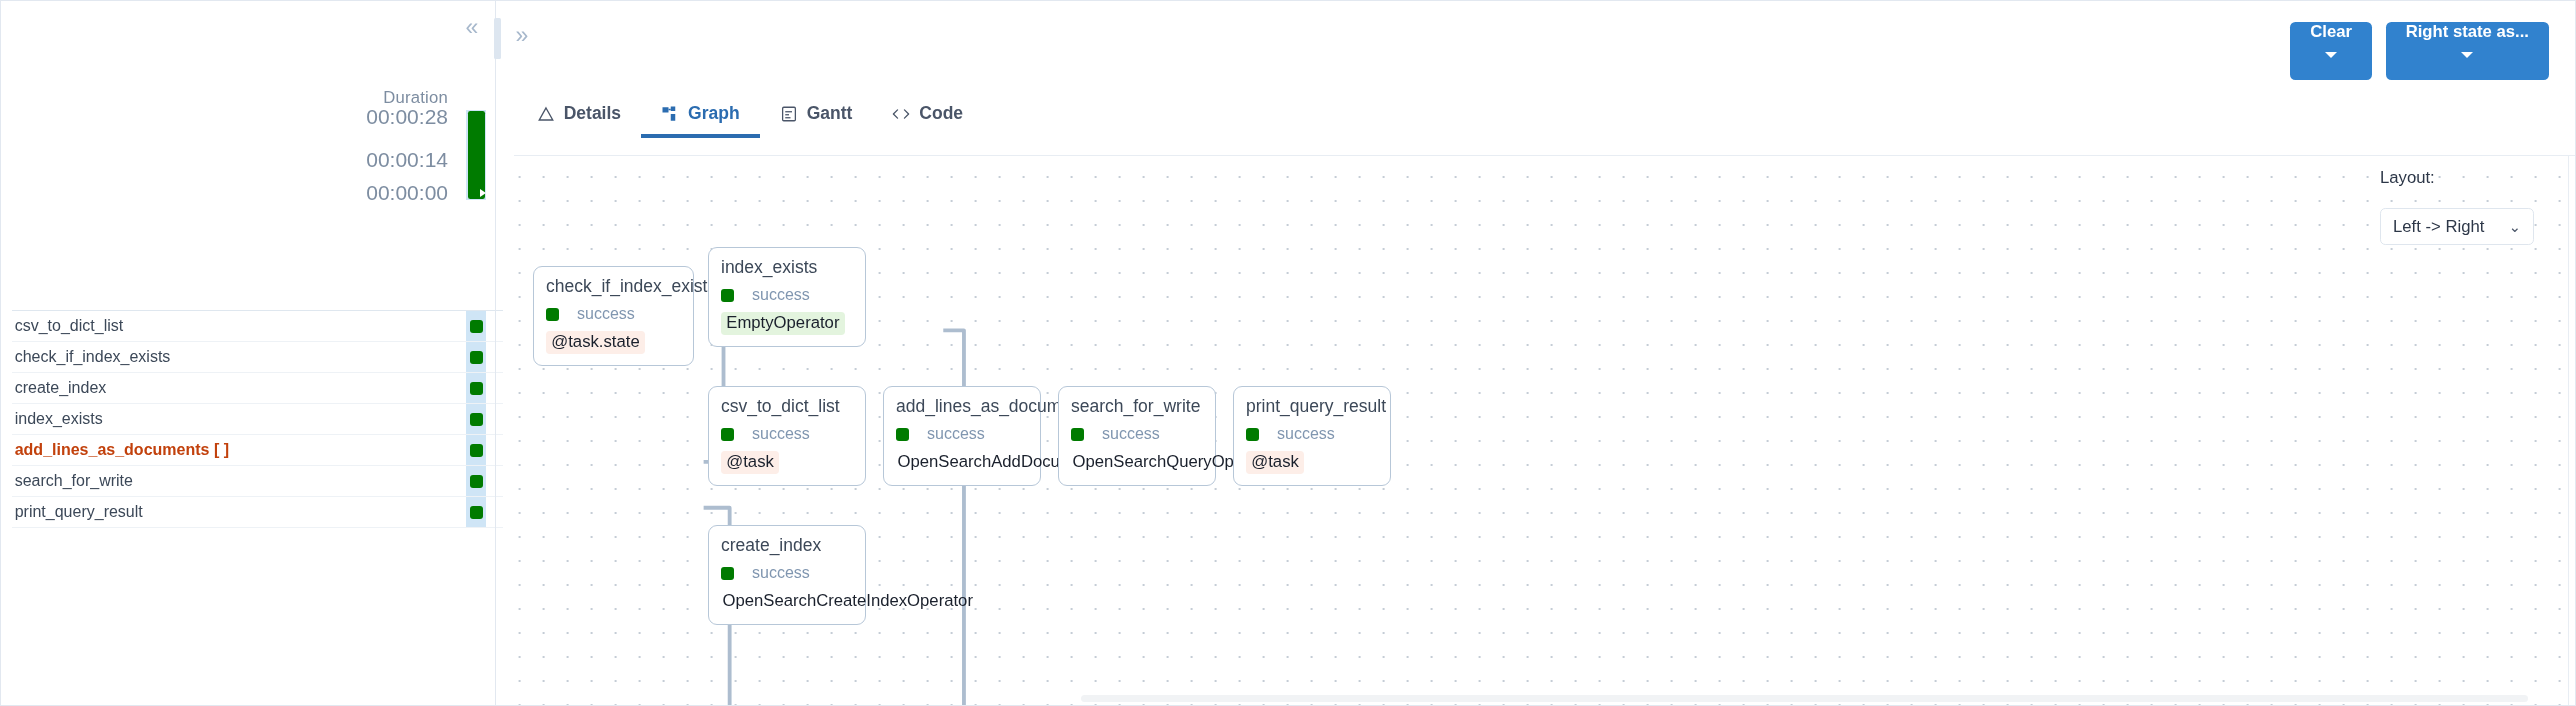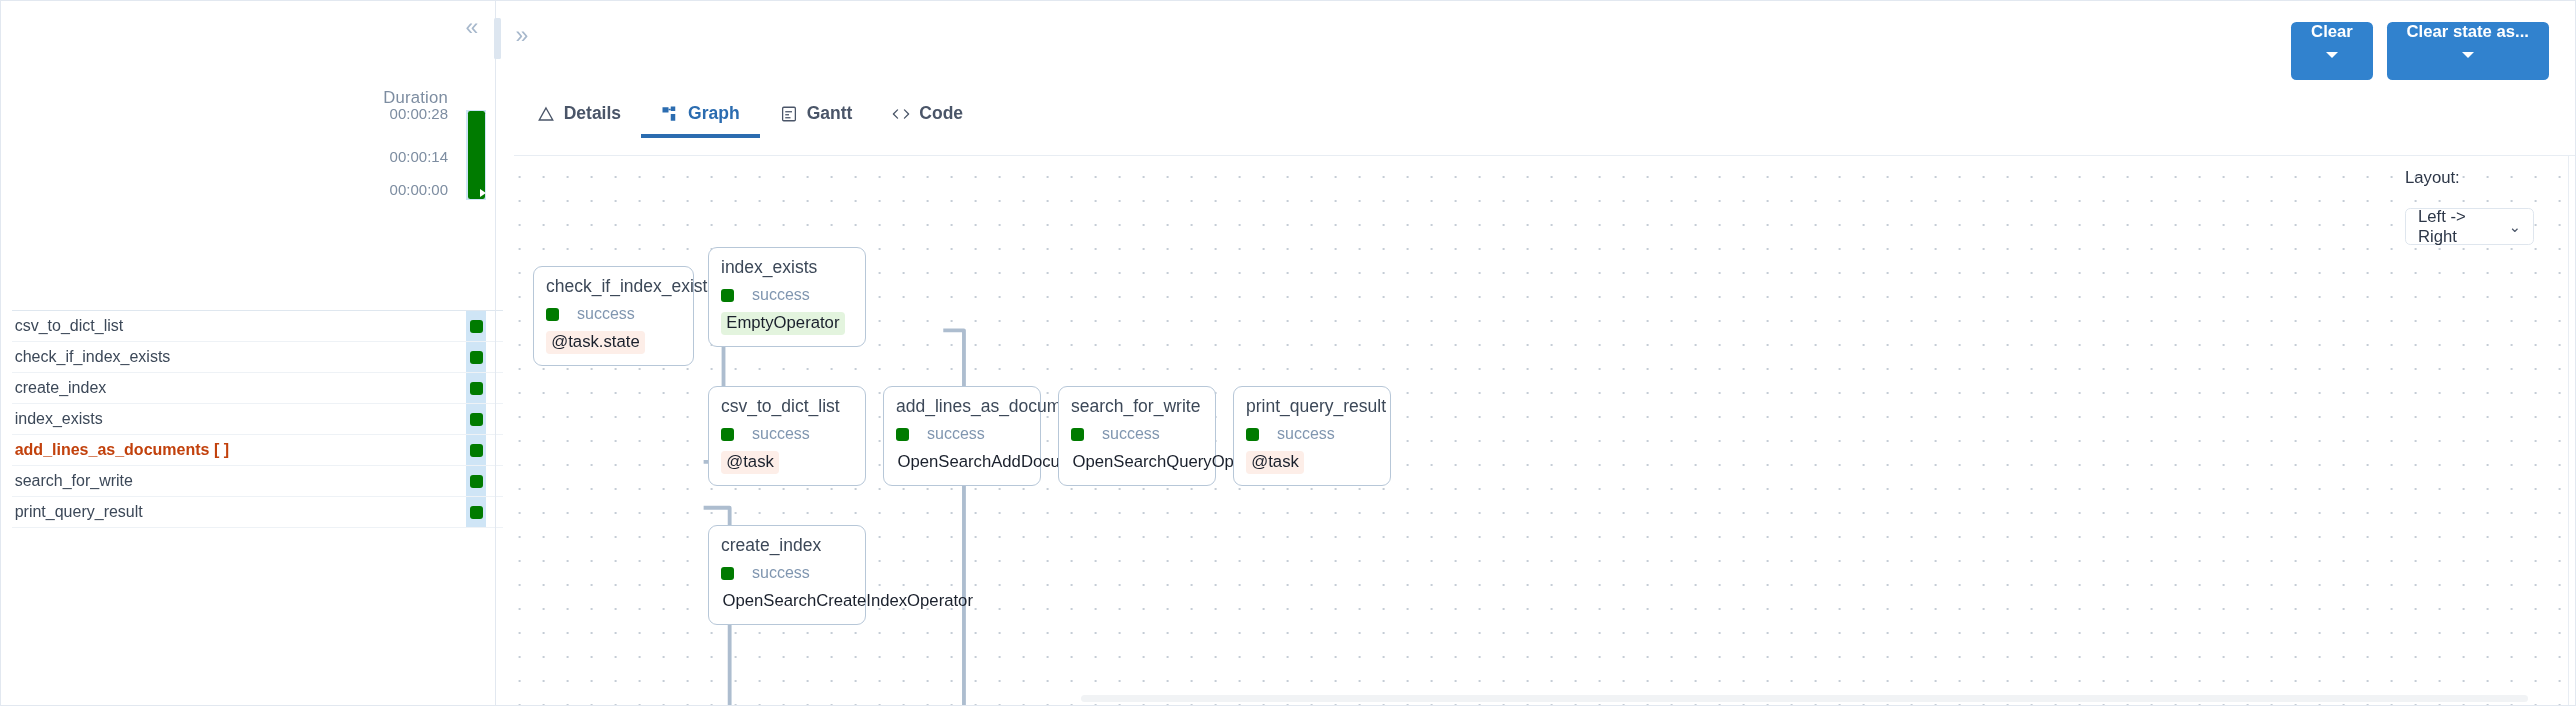--- a/index.html
+++ b/index.html
@@ -51,21 +51,21 @@
   .duration-title {
     position: absolute;
     right: 55px; top: 40px;
     font-size: 16.7px;
     color: #7d8da1;
     letter-spacing: 0.2px;
   }
   .axis-label {
     position: absolute;
     right: 55px;
-    font-size: 15px;
+    font-size: 21px;
     color: #7d8da1;
     text-align: right;
     white-space: nowrap;
   }
 
   .dur-col {
     position: absolute;
     top: 142px;
     right: 16.7px;
     width: 20px;
@@ -298,21 +298,21 @@
     position: absolute;
     right: 41px; top: 12px;
     z-index: 10;
   }
   .layout-label {
     font-size: 16.7px;
     color: #2d3748;
     margin-bottom: 20px;
   }
   .layout-select {
-    width: 129px;
+    width: 154px;
     height: 37px;
     background: #fff;
     border: 0.8px solid #dfe6ee;
     border-radius: 5.3px;
     display: flex;
     align-items: center;
     justify-content: space-between;
     padding: 0 12px;
     font-size: 16.7px;
     color: #2d3748;
@@ -468,21 +468,21 @@
     <div class="breadcrumb-bar">
       <div class="expand-btn">»</div>
 
 
       <div class="header-actions">
         <button class="btn">
           <span>Clear</span>
           <span class="caret-down"></span>
         </button>
         <button class="btn">
-          <span>Clear state as...</span>
+          <span>Right state as...</span>
           <span class="caret-down"></span>
         </button>
       </div>
     </div>
 
     <div class="tabs">
       <div class="tab">
         <span class="ic">
           <svg width="18" height="18" viewBox="0 0 24 24" fill="none" stroke="#4a5568" stroke-width="1.8">
               <path d="M12 4 L21 20 L3 20 Z"></path>

